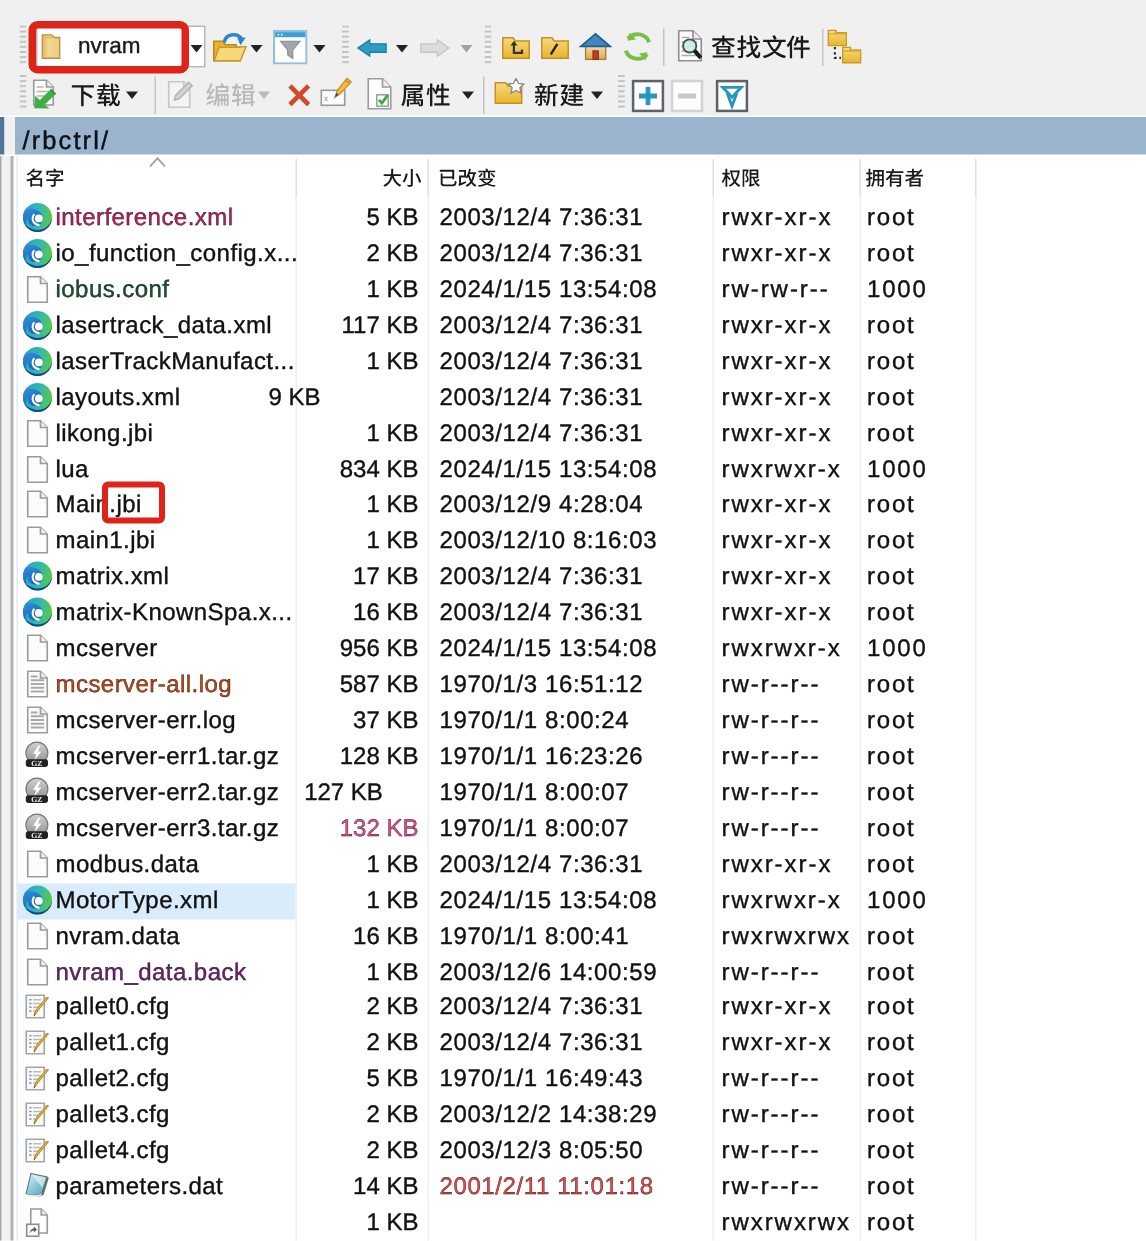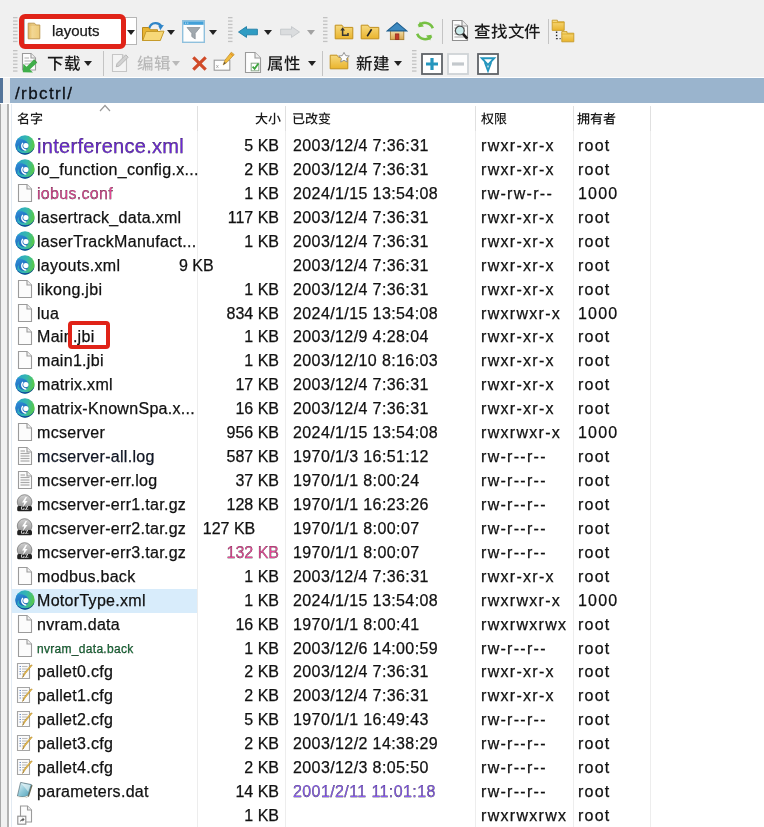--- a/index.html
+++ b/index.html
@@ -22,21 +22,21 @@
 <defs>
         <linearGradient id="fs1" x1="0" y1="0" x2="1" y2="0">
           <stop offset="0" stop-color="#e3b85c"></stop>
           <stop offset="0.35" stop-color="#f2d794"></stop>
           <stop offset="1" stop-color="#edcb79"></stop>
         </linearGradient>
       </defs>
 <path d="M2.2,1.2 H8.5 L10.2,3.0 H13.8 V16.8 H2.2 Z" fill="url(#fs1)" stroke="#b9924a" stroke-width="0.9"></path>
 <path d="M2.2,3.0 H10.2" stroke="#d9b363" stroke-width="0.8"></path>
     </svg></div>
-<div style="position:absolute;left:52px;top:21px;font-size:15px;color:#1a1a1a;-webkit-text-stroke:0.25px #1a1a1a;line-height:20px">layouts</div>
+<div style="position:absolute;left:52px;top:21px;font-size:15px;color:#1a1a1a;-webkit-text-stroke:0.25px #1a1a1a;line-height:20px">nvram</div>
 <div style="position:absolute;left:127px;top:29.5px;width:0;height:0;border-left:4.0px solid transparent;border-right:4.0px solid transparent;border-top:5px solid #222"></div>
 <div style="position:absolute;left:141px;top:20px;line-height:0"><svg width="24" height="23" viewBox="0 0 24 23">
 <path d="M8.2,8.6 Q9.4,3.4 14.2,3.2 Q18.6,3 20.4,6.4" fill="none" stroke="#2f85c8" stroke-width="2.3"></path>
 <path d="M22.9,5.0 L19.3,10.2 L17.2,5.4 Z" fill="#2f85c8"></path>
 <path d="M1.5,7.5 H7.5 L9.2,9.8 H16.5 V11.5 H19 V20.5 H1.5 Z" fill="#e9b531" stroke="#b8891e" stroke-width="1"></path>
 <path d="M5,11.5 H19 V11.2 H23 L19.3,20.5 H1.8 Z" fill="#f7d878" stroke="#c69b2a" stroke-width="1"></path>
     </svg></div>
 <div style="position:absolute;left:167px;top:29.5px;width:0;height:0;border-left:4.0px solid transparent;border-right:4.0px solid transparent;border-top:5px solid #222"></div>
 <div style="position:absolute;left:182px;top:20px;line-height:0"><svg width="23" height="23" viewBox="0 0 23 23">
 <rect x="0.7" y="0.7" width="21.6" height="21.6" fill="#fdfdfd" stroke="#8fc0dd" stroke-width="1.4"></rect>
@@ -317,21 +317,21 @@
         </clipPath>
 </defs>
 <circle cx="10" cy="10" r="9.7" fill="url(#eg1)"></circle>
 <g clip-path="url(#ec)">
 <path fill="url(#eg2)" d="M0,4.8 Q4,3.4 7.8,4.5 Q11.8,5.6 13.2,8.6 Q14.4,12.2 11.6,14.5 Q8.4,16.8 5.4,14.7 Q3.2,13 3.9,10.1 Q2.2,11.3 2.2,14 Q2.2,17 5.4,19.4 L0,19.4 Z"></path>
 <path fill="#0e4598" d="M2.2,15.4 Q8.8,20.2 14.9,17.2 Q18.5,15.2 19.9,10.2 L19.9,20.3 L2.2,20.3 Z"></path>
 <circle cx="10.9" cy="10.6" r="2.6" fill="#fff"></circle>
 <path d="M7.9,7.9 A4.1,4.1 0 0 0 8.2,13.9 Q9.5,15 11.3,15.1" stroke="#fff" stroke-width="1.4" fill="none"></path>
 </g>
     </svg></div>
-<div style="position:absolute;left:37px;top:134.0px;height:24px;line-height:24px;font-size:20px;letter-spacing:0.3px;color:#6d28d9;-webkit-text-stroke:0.25px #111;white-space:nowrap">interference.xml</div>
+<div style="position:absolute;left:37px;top:134.0px;height:24px;line-height:24px;font-size:16px;letter-spacing:0.3px;color:#be185d;-webkit-text-stroke:0.25px #111;white-space:nowrap">interference.xml</div>
 <div style="position:absolute;left:179px;top:134.0px;width:100px;height:24px;line-height:24px;font-size:16px;color:#111;-webkit-text-stroke:0.25px #111;text-align:right">5 KB</div>
 <div style="position:absolute;left:293px;top:134.0px;height:24px;line-height:24px;font-size:16px;letter-spacing:0.4px;color:#111;-webkit-text-stroke:0.25px #111;white-space:nowrap">2003/12/4 7:36:31</div>
 <div style="position:absolute;left:481px;top:134.0px;height:24px;line-height:24px;font-size:16px;letter-spacing:1.3px;color:#111;-webkit-text-stroke:0.25px #111;white-space:nowrap">rwxr-xr-x</div>
 <div style="position:absolute;left:578px;top:134.0px;height:24px;line-height:24px;font-size:16px;letter-spacing:1.2px;color:#111;-webkit-text-stroke:0.25px #111;white-space:nowrap">root</div>
 <div style="position:absolute;left:15px;top:158.93px;line-height:0"><svg width="20" height="20" viewBox="0 0 20 20">
 <defs>
 <linearGradient id="eg1" x1="0" y1="0" x2="1" y2="0.15">
           <stop offset="0" stop-color="#27a0ce"></stop>
           <stop offset="0.6" stop-color="#35b7b0"></stop>
           <stop offset="1" stop-color="#55c94c"></stop>
@@ -354,21 +354,21 @@
     </svg></div>
 <div style="position:absolute;left:37px;top:157.93px;height:24px;line-height:24px;font-size:16px;letter-spacing:0.3px;color:#111;-webkit-text-stroke:0.25px #111;white-space:nowrap">io_function_config.x...</div>
 <div style="position:absolute;left:179px;top:157.93px;width:100px;height:24px;line-height:24px;font-size:16px;color:#111;-webkit-text-stroke:0.25px #111;text-align:right">2 KB</div>
 <div style="position:absolute;left:293px;top:157.93px;height:24px;line-height:24px;font-size:16px;letter-spacing:0.4px;color:#111;-webkit-text-stroke:0.25px #111;white-space:nowrap">2003/12/4 7:36:31</div>
 <div style="position:absolute;left:481px;top:157.93px;height:24px;line-height:24px;font-size:16px;letter-spacing:1.3px;color:#111;-webkit-text-stroke:0.25px #111;white-space:nowrap">rwxr-xr-x</div>
 <div style="position:absolute;left:578px;top:157.93px;height:24px;line-height:24px;font-size:16px;letter-spacing:1.2px;color:#111;-webkit-text-stroke:0.25px #111;white-space:nowrap">root</div>
 <div style="position:absolute;left:15px;top:182.86px;line-height:0"><svg width="20" height="20" viewBox="0 0 20 20">
 <path d="M3.5,1.5 H12 L16.5,6 V18.5 H3.5 Z" fill="#fcfcfc" stroke="#9b9b9b" stroke-width="1.1"></path>
 <path d="M12,1.5 V6 H16.5" fill="#f0f0f0" stroke="#9b9b9b" stroke-width="1.1"></path>
     </svg></div>
-<div style="position:absolute;left:37px;top:181.86px;height:24px;line-height:24px;font-size:16px;letter-spacing:0.3px;color:#ec4899;-webkit-text-stroke:0.25px #111;white-space:nowrap">iobus.conf</div>
+<div style="position:absolute;left:37px;top:181.86px;height:24px;line-height:24px;font-size:16px;letter-spacing:0.3px;color:#14532d;-webkit-text-stroke:0.25px #111;white-space:nowrap">iobus.conf</div>
 <div style="position:absolute;left:179px;top:181.86px;width:100px;height:24px;line-height:24px;font-size:16px;color:#111;-webkit-text-stroke:0.25px #111;text-align:right">1 KB</div>
 <div style="position:absolute;left:293px;top:181.86px;height:24px;line-height:24px;font-size:16px;letter-spacing:0.4px;color:#111;-webkit-text-stroke:0.25px #111;white-space:nowrap">2024/1/15 13:54:08</div>
 <div style="position:absolute;left:481px;top:181.86px;height:24px;line-height:24px;font-size:16px;letter-spacing:1.3px;color:#111;-webkit-text-stroke:0.25px #111;white-space:nowrap">rw-rw-r--</div>
 <div style="position:absolute;left:578px;top:181.86px;height:24px;line-height:24px;font-size:16px;letter-spacing:1.2px;color:#111;-webkit-text-stroke:0.25px #111;white-space:nowrap">1000</div>
 <div style="position:absolute;left:15px;top:206.79px;line-height:0"><svg width="20" height="20" viewBox="0 0 20 20">
 <defs>
 <linearGradient id="eg1" x1="0" y1="0" x2="1" y2="0.15">
           <stop offset="0" stop-color="#27a0ce"></stop>
           <stop offset="0.6" stop-color="#35b7b0"></stop>
           <stop offset="1" stop-color="#55c94c"></stop>
@@ -555,21 +555,21 @@
 <path d="M3.5,1.5 H12 L16.5,6 V18.5 H3.5 Z" fill="#fcfcfc" stroke="#9b9b9b" stroke-width="1.1"></path>
 <path d="M12,1.5 V6 H16.5" fill="#f0f0f0" stroke="#9b9b9b" stroke-width="1.1"></path>
 <g stroke="#a9a9a9" stroke-width="1.2">
         <path d="M5.5,5 H10"></path>
         <path d="M5.5,7.5 H14.5"></path>
         <path d="M5.5,10 H14.5"></path>
         <path d="M5.5,12.5 H14.5"></path>
         <path d="M5.5,15 H14.5"></path>
       </g>
     </svg></div>
-<div style="position:absolute;left:37px;top:445.09px;height:24px;line-height:24px;font-size:16px;letter-spacing:0.3px;color:#0f172a;-webkit-text-stroke:0.25px #111;white-space:nowrap">mcserver-all.log</div>
+<div style="position:absolute;left:37px;top:445.09px;height:24px;line-height:24px;font-size:16px;letter-spacing:0.3px;color:#c2410c;-webkit-text-stroke:0.25px #111;white-space:nowrap">mcserver-all.log</div>
 <div style="position:absolute;left:179px;top:445.09px;width:100px;height:24px;line-height:24px;font-size:16px;color:#111;-webkit-text-stroke:0.25px #111;text-align:right">587 KB</div>
 <div style="position:absolute;left:293px;top:445.09px;height:24px;line-height:24px;font-size:16px;letter-spacing:0.4px;color:#111;-webkit-text-stroke:0.25px #111;white-space:nowrap">1970/1/3 16:51:12</div>
 <div style="position:absolute;left:481px;top:445.09px;height:24px;line-height:24px;font-size:16px;letter-spacing:1.3px;color:#111;-webkit-text-stroke:0.25px #111;white-space:nowrap">rw-r--r--</div>
 <div style="position:absolute;left:578px;top:445.09px;height:24px;line-height:24px;font-size:16px;letter-spacing:1.2px;color:#111;-webkit-text-stroke:0.25px #111;white-space:nowrap">root</div>
 <div style="position:absolute;left:15px;top:470.02px;line-height:0"><svg width="20" height="20" viewBox="0 0 20 20">
 <path d="M3.5,1.5 H12 L16.5,6 V18.5 H3.5 Z" fill="#fcfcfc" stroke="#9b9b9b" stroke-width="1.1"></path>
 <path d="M12,1.5 V6 H16.5" fill="#f0f0f0" stroke="#9b9b9b" stroke-width="1.1"></path>
 <g stroke="#a9a9a9" stroke-width="1.2">
         <path d="M5.5,5 H10"></path>
         <path d="M5.5,7.5 H14.5"></path>
@@ -631,21 +631,21 @@
     </svg></div>
 <div style="position:absolute;left:37px;top:540.81px;height:24px;line-height:24px;font-size:16px;letter-spacing:0.3px;color:#111;-webkit-text-stroke:0.25px #111;white-space:nowrap">mcserver-err3.tar.gz</div>
 <div style="position:absolute;left:179px;top:540.81px;width:100px;height:24px;line-height:24px;font-size:16px;color:#ec4899;-webkit-text-stroke:0.25px #111;text-align:right">132 KB</div>
 <div style="position:absolute;left:293px;top:540.81px;height:24px;line-height:24px;font-size:16px;letter-spacing:0.4px;color:#111;-webkit-text-stroke:0.25px #111;white-space:nowrap">1970/1/1 8:00:07</div>
 <div style="position:absolute;left:481px;top:540.81px;height:24px;line-height:24px;font-size:16px;letter-spacing:1.3px;color:#111;-webkit-text-stroke:0.25px #111;white-space:nowrap">rw-r--r--</div>
 <div style="position:absolute;left:578px;top:540.81px;height:24px;line-height:24px;font-size:16px;letter-spacing:1.2px;color:#111;-webkit-text-stroke:0.25px #111;white-space:nowrap">root</div>
 <div style="position:absolute;left:15px;top:565.74px;line-height:0"><svg width="20" height="20" viewBox="0 0 20 20">
 <path d="M3.5,1.5 H12 L16.5,6 V18.5 H3.5 Z" fill="#fcfcfc" stroke="#9b9b9b" stroke-width="1.1"></path>
 <path d="M12,1.5 V6 H16.5" fill="#f0f0f0" stroke="#9b9b9b" stroke-width="1.1"></path>
     </svg></div>
-<div style="position:absolute;left:37px;top:564.74px;height:24px;line-height:24px;font-size:16px;letter-spacing:0.3px;color:#111;-webkit-text-stroke:0.25px #111;white-space:nowrap">modbus.back</div>
+<div style="position:absolute;left:37px;top:564.74px;height:24px;line-height:24px;font-size:16px;letter-spacing:0.3px;color:#111;-webkit-text-stroke:0.25px #111;white-space:nowrap">modbus.data</div>
 <div style="position:absolute;left:179px;top:564.74px;width:100px;height:24px;line-height:24px;font-size:16px;color:#111;-webkit-text-stroke:0.25px #111;text-align:right">1 KB</div>
 <div style="position:absolute;left:293px;top:564.74px;height:24px;line-height:24px;font-size:16px;letter-spacing:0.4px;color:#111;-webkit-text-stroke:0.25px #111;white-space:nowrap">2003/12/4 7:36:31</div>
 <div style="position:absolute;left:481px;top:564.74px;height:24px;line-height:24px;font-size:16px;letter-spacing:1.3px;color:#111;-webkit-text-stroke:0.25px #111;white-space:nowrap">rwxr-xr-x</div>
 <div style="position:absolute;left:578px;top:564.74px;height:24px;line-height:24px;font-size:16px;letter-spacing:1.2px;color:#111;-webkit-text-stroke:0.25px #111;white-space:nowrap">root</div>
 <div style="position:absolute;left:15px;top:589.6700000000001px;line-height:0"><svg width="20" height="20" viewBox="0 0 20 20">
 <defs>
 <linearGradient id="eg1" x1="0" y1="0" x2="1" y2="0.15">
           <stop offset="0" stop-color="#27a0ce"></stop>
           <stop offset="0.6" stop-color="#35b7b0"></stop>
           <stop offset="1" stop-color="#55c94c"></stop>
@@ -677,21 +677,21 @@
     </svg></div>
 <div style="position:absolute;left:37px;top:612.6px;height:24px;line-height:24px;font-size:16px;letter-spacing:0.3px;color:#111;-webkit-text-stroke:0.25px #111;white-space:nowrap">nvram.data</div>
 <div style="position:absolute;left:179px;top:612.6px;width:100px;height:24px;line-height:24px;font-size:16px;color:#111;-webkit-text-stroke:0.25px #111;text-align:right">16 KB</div>
 <div style="position:absolute;left:293px;top:612.6px;height:24px;line-height:24px;font-size:16px;letter-spacing:0.4px;color:#111;-webkit-text-stroke:0.25px #111;white-space:nowrap">1970/1/1 8:00:41</div>
 <div style="position:absolute;left:481px;top:612.6px;height:24px;line-height:24px;font-size:16px;letter-spacing:1.3px;color:#111;-webkit-text-stroke:0.25px #111;white-space:nowrap">rwxrwxrwx</div>
 <div style="position:absolute;left:578px;top:612.6px;height:24px;line-height:24px;font-size:16px;letter-spacing:1.2px;color:#111;-webkit-text-stroke:0.25px #111;white-space:nowrap">root</div>
 <div style="position:absolute;left:15px;top:637.53px;line-height:0"><svg width="20" height="20" viewBox="0 0 20 20">
 <path d="M3.5,1.5 H12 L16.5,6 V18.5 H3.5 Z" fill="#fcfcfc" stroke="#9b9b9b" stroke-width="1.1"></path>
 <path d="M12,1.5 V6 H16.5" fill="#f0f0f0" stroke="#9b9b9b" stroke-width="1.1"></path>
     </svg></div>
-<div style="position:absolute;left:37px;top:636.53px;height:24px;line-height:24px;font-size:12px;letter-spacing:0.3px;color:#15803d;-webkit-text-stroke:0.25px #111;white-space:nowrap">nvram_data.back</div>
+<div style="position:absolute;left:37px;top:636.53px;height:24px;line-height:24px;font-size:16px;letter-spacing:0.3px;color:#701a75;-webkit-text-stroke:0.25px #111;white-space:nowrap">nvram_data.back</div>
 <div style="position:absolute;left:179px;top:636.53px;width:100px;height:24px;line-height:24px;font-size:16px;color:#111;-webkit-text-stroke:0.25px #111;text-align:right">1 KB</div>
 <div style="position:absolute;left:293px;top:636.53px;height:24px;line-height:24px;font-size:16px;letter-spacing:0.4px;color:#111;-webkit-text-stroke:0.25px #111;white-space:nowrap">2003/12/6 14:00:59</div>
 <div style="position:absolute;left:481px;top:636.53px;height:24px;line-height:24px;font-size:16px;letter-spacing:1.3px;color:#111;-webkit-text-stroke:0.25px #111;white-space:nowrap">rw-r--r--</div>
 <div style="position:absolute;left:578px;top:636.53px;height:24px;line-height:24px;font-size:16px;letter-spacing:1.2px;color:#111;-webkit-text-stroke:0.25px #111;white-space:nowrap">root</div>
 <div style="position:absolute;left:15px;top:661.46px;line-height:0"><svg width="20" height="20" viewBox="0 0 20 20">
 <path d="M2.5,2.5 H14.5 V17.5 H2.5 Z" fill="#fbfbfb" stroke="#a5a5a5" stroke-width="1.1"></path>
 <g stroke-width="1.1">
         <path d="M4.5,5.5 H6" stroke="#6f8fc8"></path>
         <path d="M7,5.5 H12.5" stroke="#bcbcbc"></path>
 <path d="M4.5,8 H6" stroke="#6f8fc8"></path>
@@ -797,21 +797,21 @@
           <stop offset="1" stop-color="#4f9fb5"></stop>
         </linearGradient>
       </defs>
 <path d="M6.0,1.8 L17.6,4.2 L14.0,15.6 Q9.2,18.2 3.0,15.8 Z" fill="#6b6b52"></path>
 <path d="M5.6,1.4 L16.4,3.6 L13.0,14.6 Q8.8,17 2.4,15 Z" fill="url(#dt1)" stroke="#57707a" stroke-width="0.7"></path>
 <path d="M13.0,14.6 Q8.8,17 2.4,15 L2.8,16.4 Q8.6,18.4 12.6,15.9 Z" fill="#f5f5f0"></path>
 <path d="M6.4,2.4 L13.2,10.8 L15.5,3.9 Z" fill="#ffffff" opacity="0.5"></path>
     </svg></div>
 <div style="position:absolute;left:37px;top:780.11px;height:24px;line-height:24px;font-size:16px;letter-spacing:0.3px;color:#111;-webkit-text-stroke:0.25px #111;white-space:nowrap">parameters.dat</div>
 <div style="position:absolute;left:179px;top:780.11px;width:100px;height:24px;line-height:24px;font-size:16px;color:#111;-webkit-text-stroke:0.25px #111;text-align:right">14 KB</div>
-<div style="position:absolute;left:293px;top:780.11px;height:24px;line-height:24px;font-size:16px;letter-spacing:0.4px;color:#8b5cf6;-webkit-text-stroke:0.25px #111;white-space:nowrap">2001/2/11 11:01:18</div>
+<div style="position:absolute;left:293px;top:780.11px;height:24px;line-height:24px;font-size:16px;letter-spacing:0.4px;color:#ef4444;-webkit-text-stroke:0.25px #111;white-space:nowrap">2001/2/11 11:01:18</div>
 <div style="position:absolute;left:481px;top:780.11px;height:24px;line-height:24px;font-size:16px;letter-spacing:1.3px;color:#111;-webkit-text-stroke:0.25px #111;white-space:nowrap">rw-r--r--</div>
 <div style="position:absolute;left:578px;top:780.11px;height:24px;line-height:24px;font-size:16px;letter-spacing:1.2px;color:#111;-webkit-text-stroke:0.25px #111;white-space:nowrap">root</div>
 <div style="position:absolute;left:15px;top:805.04px;line-height:0"><svg width="20" height="20" viewBox="0 0 20 20">
 <path d="M5.5,1 H12.5 L16.5,5 V17 H5.5 Z" fill="#fdfdfd" stroke="#9b9b9b" stroke-width="1.1"></path>
 <path d="M12.5,1 V5 H16.5" fill="#efefef" stroke="#9b9b9b" stroke-width="1.1"></path>
 <rect x="2.8" y="11.2" width="8" height="8" fill="#fdfdfd" stroke="#8e8e8e" stroke-width="1.1"></rect>
 <path d="M4.8,17.2 Q5,14.4 7.6,13.8 L7.6,12.6 L9.6,14.6 L7.6,16.6 L7.6,15.4 Q5.6,15.6 4.8,17.2 Z" fill="#5a5a5a"></path>
     </svg></div>
 <div style="position:absolute;left:37px;top:835px;height:24px;line-height:24px;font-size:16px;letter-spacing:0.3px;color:#b91c1c;-webkit-text-stroke:0.25px #111;white-space:nowrap">payload_param0.idt</div>
 <div style="position:absolute;left:179px;top:804.04px;width:100px;height:24px;line-height:24px;font-size:16px;color:#111;-webkit-text-stroke:0.25px #111;text-align:right">1 KB</div>

